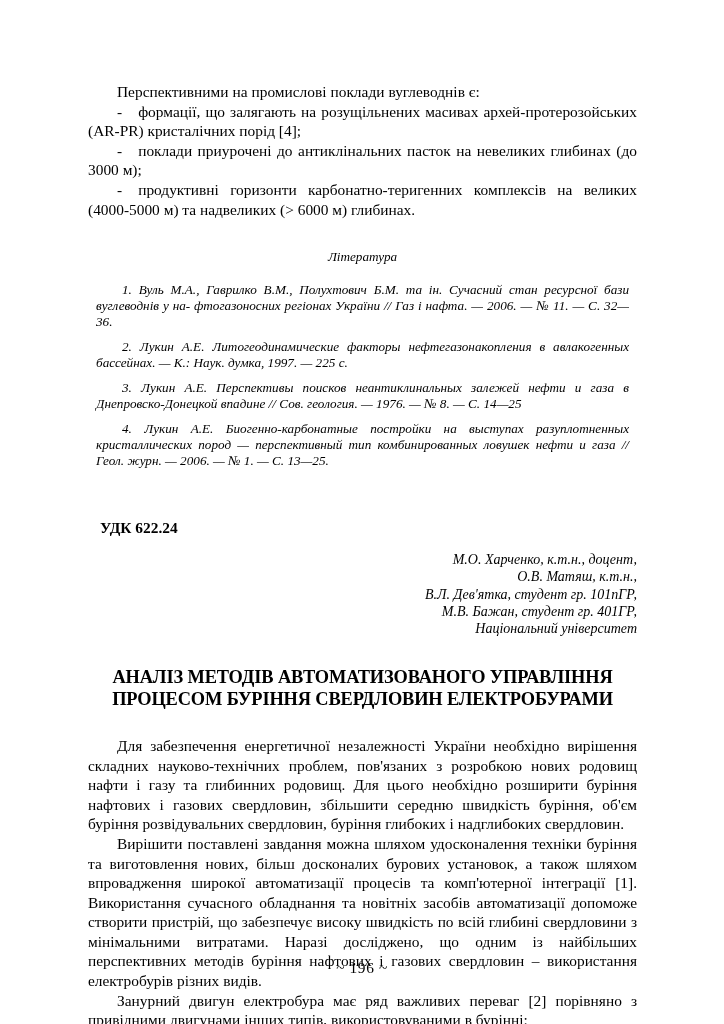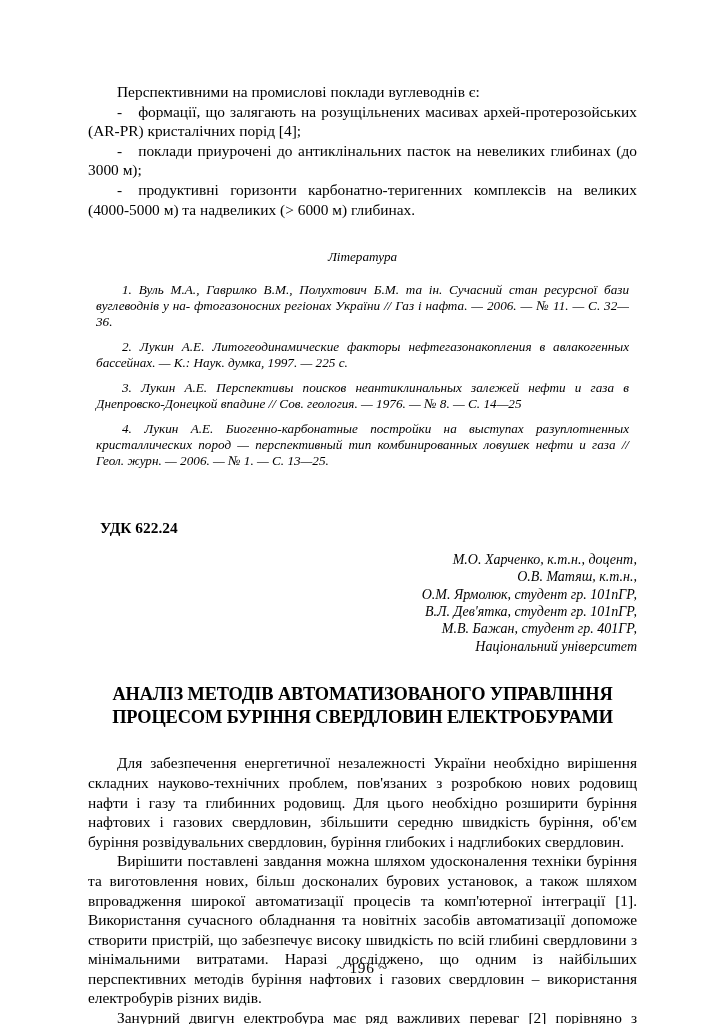--- a/index.html
+++ b/index.html
@@ -143,21 +143,20 @@
     <p class="ref">3. Лукин А.Е. Перспективы поисков неантиклинальных залежей нефти и газа в Днепровско-Донецкой впадине // Сов. геология. — 1976. — № 8. — С. 14—25</p>
     <p class="ref">4. Лукин А.Е. Биогенно-карбонатные постройки на выступах разуплотненных кристаллических пород — перспективный тип комбинированных ловушек нефти и газа // Геол. журн. — 2006. — № 1. — С. 13—25.</p>
 
     <div class="sp-28"></div>
 
     <p class="udc">УДК 622.24</p>
 
     <div class="authors">
       <p class="author-line">М.О. Харченко, к.т.н., доцент,</p>
       <p class="author-line">О.В. Матяш, к.т.н.,</p>
-      <p class="author-line">О.М. Ярмолюк, студент гр. 101пГР,</p>
       <p class="author-line">В.Л. Дев'ятка, студент гр. 101пГР,</p>
       <p class="author-line">М.В. Бажан, студент гр. 401ГР,</p>
       <p class="author-line">Національний університет</p>
     </div>
 
     <div class="sp-12"></div>
 
     <h1 class="title">
         <span class="title-line">АНАЛІЗ МЕТОДІВ АВТОМАТИЗОВАНОГО УПРАВЛІННЯ</span>
         <span class="title-line">ПРОЦЕСОМ БУРІННЯ СВЕРДЛОВИН ЕЛЕКТРОБУРАМИ</span>

